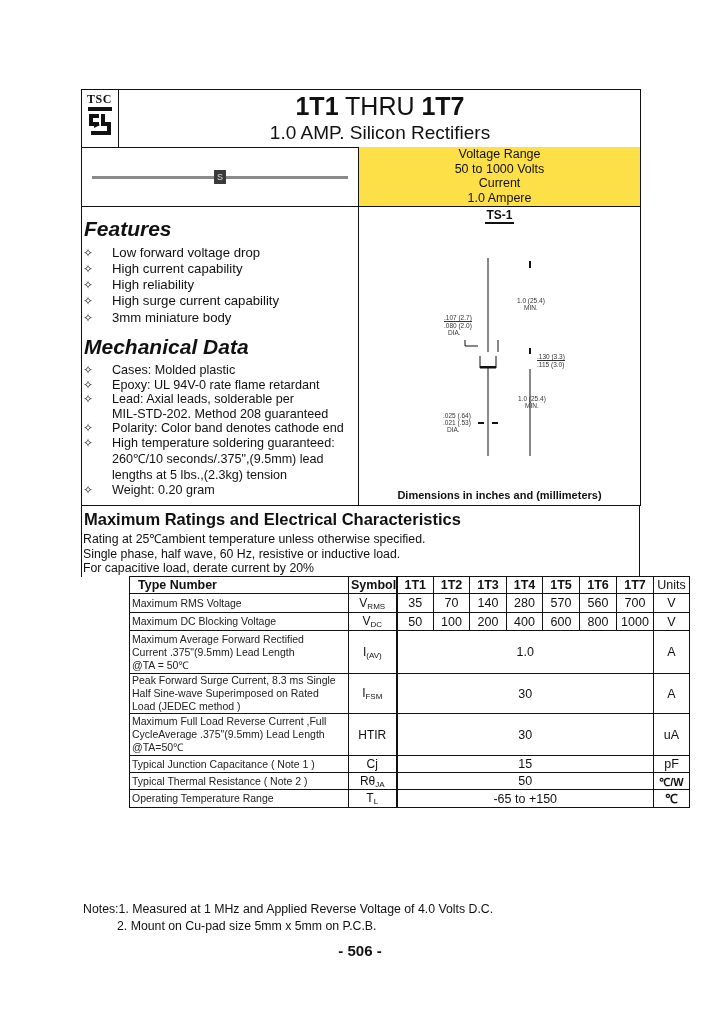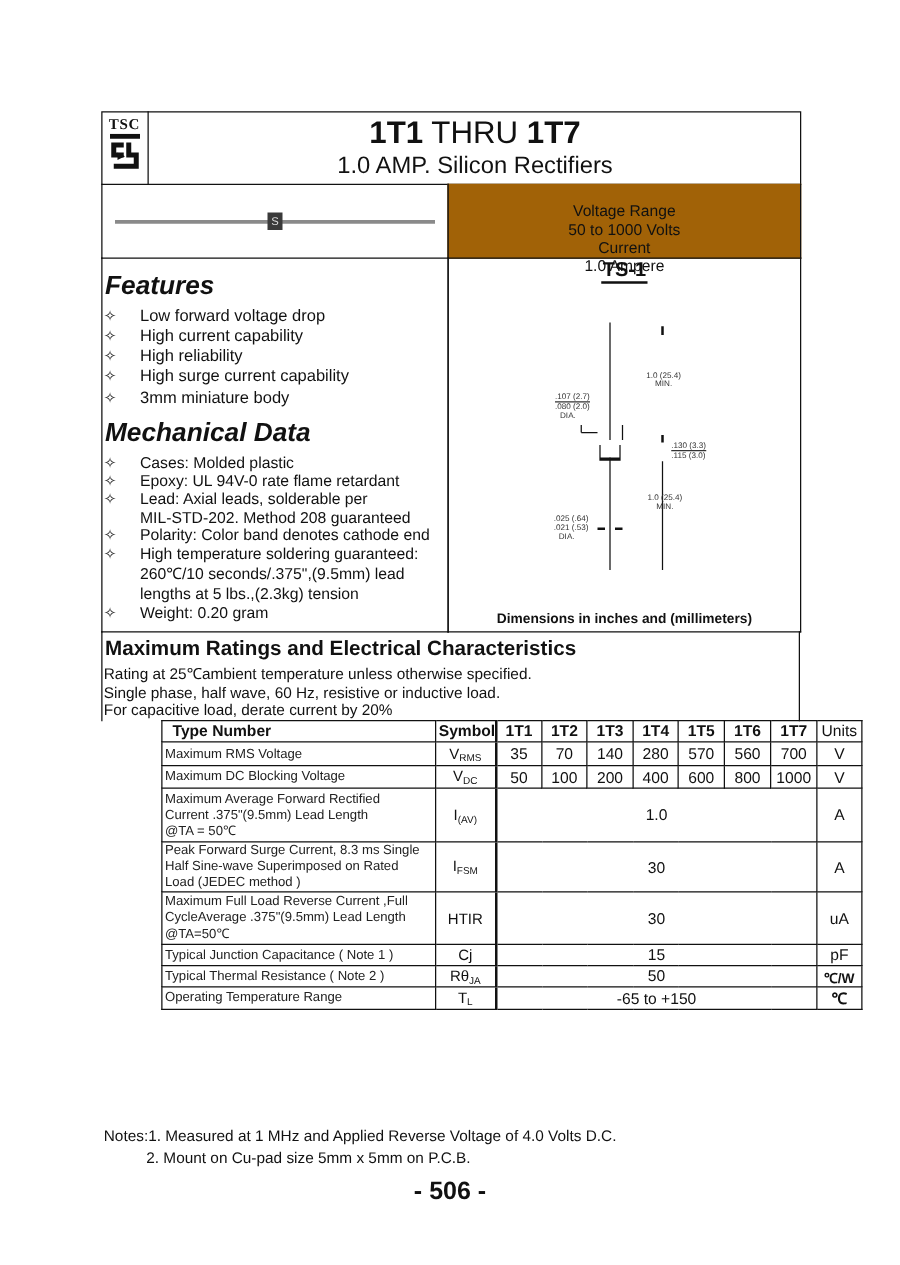--- a/index.html
+++ b/index.html
@@ -11,47 +11,47 @@
   .logo-box { left:81px; top:89px; width:38px; height:59px; border-right:1.5px solid #111; box-sizing:border-box; }
   .logo-tsc { position:absolute; left:0; right:0; top:3px; text-align:center; font-family:"Liberation Serif", serif; font-weight:bold; font-size:12px; letter-spacing:0.5px; }
   .logo-mark { position:absolute; left:5px; top:18px; width:28px; height:32px; }
   .title { left:120px; top:90px; width:520px; text-align:center; font-size:25px; line-height:32px; }
   .title b { font-weight:bold; }
   .subtitle { left:120px; top:121px; width:520px; text-align:center; font-size:19px; line-height:24px; }
   
   .diode-box { left:81px; top:147px; width:278px; height:60px; border:1.5px solid #111; border-top:none; box-sizing:border-box; }
   .diode-lead { position:absolute; left:10px; top:29px; width:256px; height:3px; background:#8a8a8a; }
   .diode-body { position:absolute; left:132px; top:23px; width:12px; height:14px; background:#3a3a3a; color:#ddd; font-size:9px; text-align:center; line-height:14px; }
-  .range-box { left:358px; top:147px; width:283px; height:60px; background:#a16207; border:1.5px solid #111; border-top:none; border-left:1.5px solid #111; box-sizing:border-box; text-align:center; font-size:12.5px; line-height:14.5px; padding-top:15px; }
+  .range-box { left:358px; top:147px; width:283px; height:60px; background:#fde047; border:1.5px solid #111; border-top:none; border-left:1.5px solid #111; box-sizing:border-box; text-align:center; font-size:12.5px; line-height:14.5px; padding-top:0px; }
   
   .left-panel { left:81px; top:206px; width:278px; height:300px; border:1.5px solid #111; border-top:none; box-sizing:border-box; }
   .right-panel { left:358px; top:206px; width:283px; height:300px; border:1.5px solid #111; border-top:none; border-left:1.5px solid #111; box-sizing:border-box; }
   .sec-title { font-weight:bold; font-size:21px;font-style:italic; }
   .feat { font-size:13.2px; line-height:16.4px; }
   .bullet { position:absolute; left:83px; font-size:12px; color:#333; }
   .ftext { position:absolute; left:112px; white-space:nowrap; }
-  .ts1 { left:358px; top:208px; width:283px; text-align:center; font-weight:bold; font-size:16px; }
+  .ts1 { left:358px; top:208px; width:283px; text-align:center; font-weight:bold; font-size:12px; }
   .ts1 span { border-bottom:2px solid #111; padding:0 1px; }
   .dim-caption { left:358px; top:489px; width:283px; text-align:center; font-weight:bold; font-size:11px; }
   .dimlbl { font-size:6.5px; color:#333; line-height:7px; white-space:nowrap; }
   
   .rat-title { left:84px; top:510px; font-weight:bold; font-size:16.5px; }
   .rat-line { left:83px; font-size:12.3px; white-space:nowrap; }
   .tbl { left:81px; top:576px; width:560px; }
   table.spec { border-collapse:collapse; width:560px; table-layout:fixed; font-size:11px;margin-left:48px; }
   table.spec td { border:1px solid #111; padding:0 2px; vertical-align:middle; }
   table.spec td.c { text-align:center; }
   table.spec tr.head td { font-weight:bold; font-size:12.5px; height:16px; }
   table.spec td.param { font-size:10.5px; line-height:13px; color:#222; }
   table.spec td.sym { text-align:center; font-size:12px; border-right:2px solid #111; }
   table.spec td.val { text-align:center; font-size:12.5px; }
   table.spec td.unit { text-align:center; font-size:12.5px; }
   sub { font-size:8px; vertical-align:-2px; }
   .notes { left:83px; font-size:12.3px; white-space:nowrap; }
-  .pageno { left:0; top:942px; width:720px; text-align:center; font-weight:bold; font-size:20px; }
+  .pageno { left:0; top:942px; width:720px; text-align:center; font-weight:bold; font-size:15px; }
 </style>
 </head>
 <body>
 
 <div class="abs hdr"></div>
 <div class="abs logo-box">
   <div class="logo-tsc">TSC</div>
   <svg class="logo-mark" viewBox="0 0 28 32">
     <rect x="2" y="0" width="24" height="4" fill="#111"></rect>
     <path d="M3 7 h10 v4 h-6 v4 h6 v4 h-10 z" fill="#111"></path>

